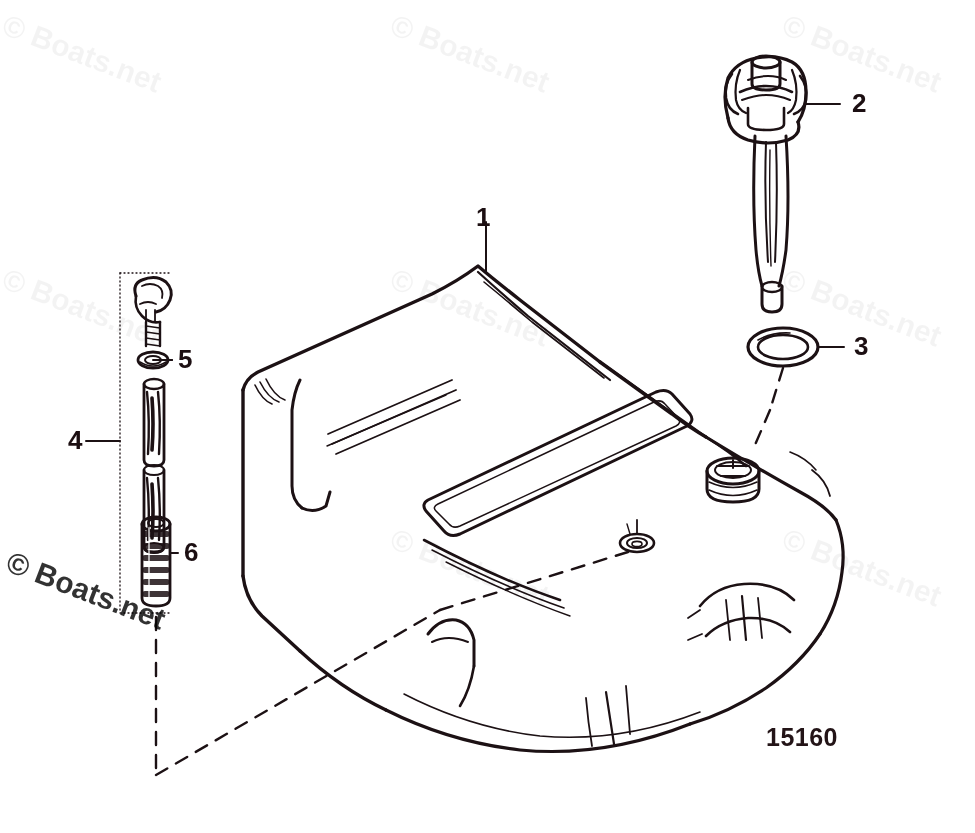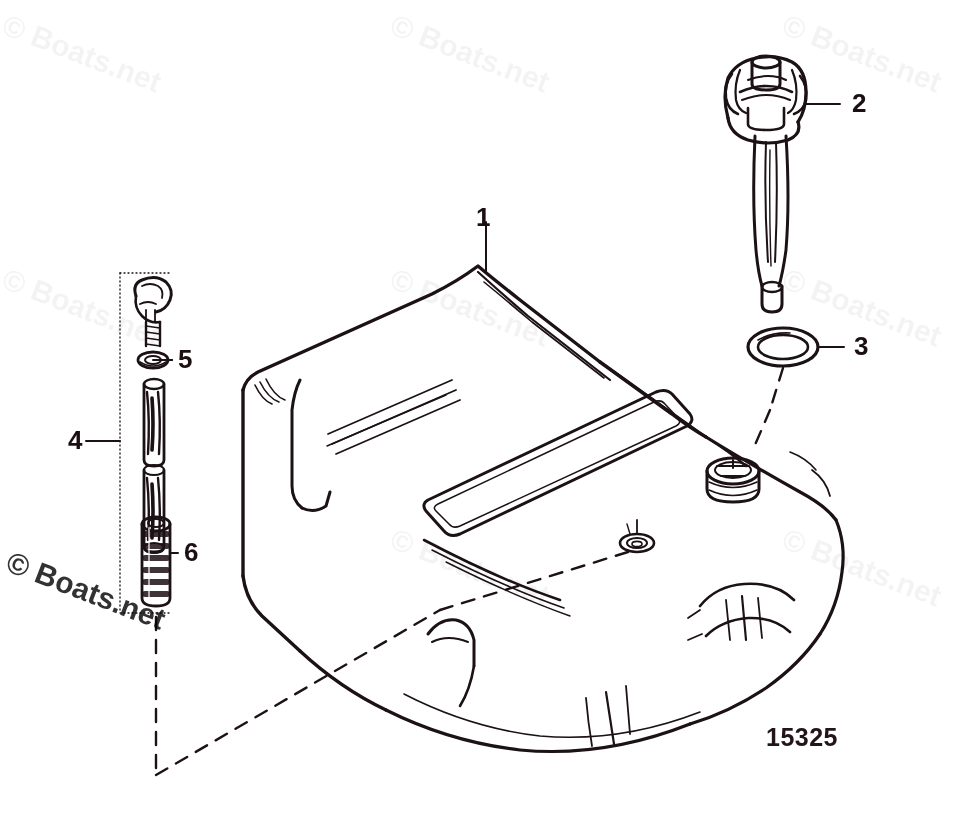--- a/index.html
+++ b/index.html
@@ -242,15 +242,15 @@
     </g>
   </svg>
 
   <div class="callout" style="left:476px;top:204px;">1</div>
   <div class="callout" style="left:852px;top:90px;">2</div>
   <div class="callout" style="left:854px;top:333px;">3</div>
   <div class="callout" style="left:68px;top:427px;">4</div>
   <div class="callout" style="left:178px;top:346px;">5</div>
   <div class="callout" style="left:184px;top:539px;">6</div>
 
-  <div id="drawing-number">15325</div>
+  <div id="drawing-number">15160</div>
 
 </div>
 
 </body></html>

